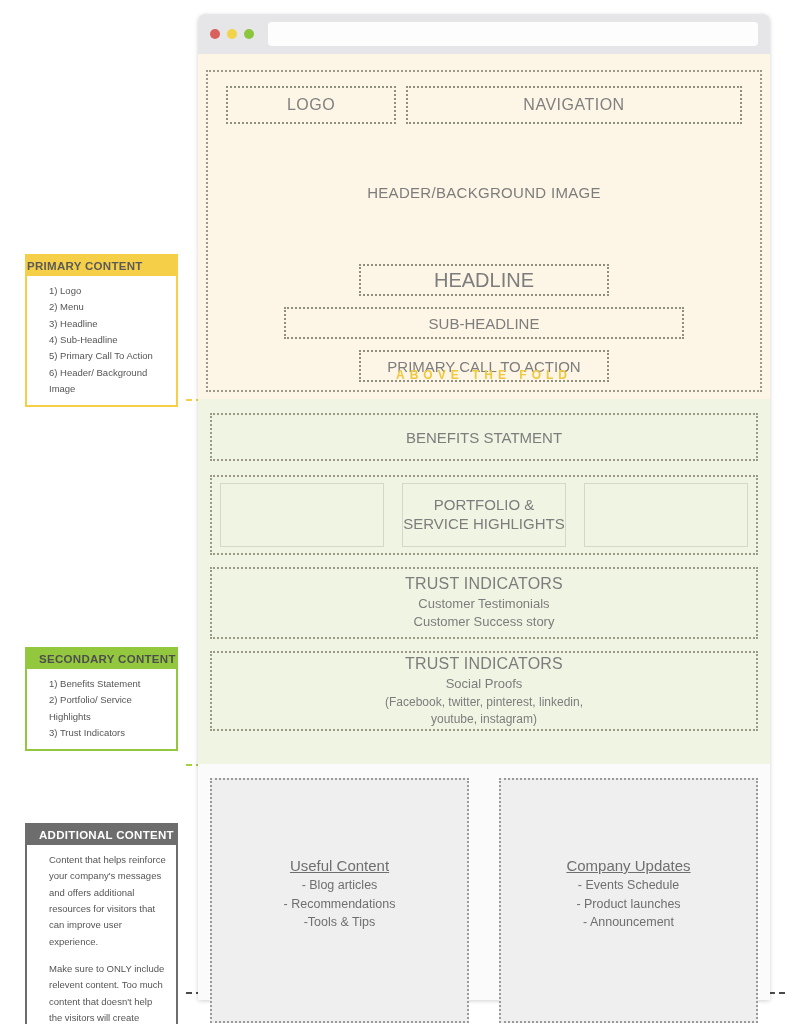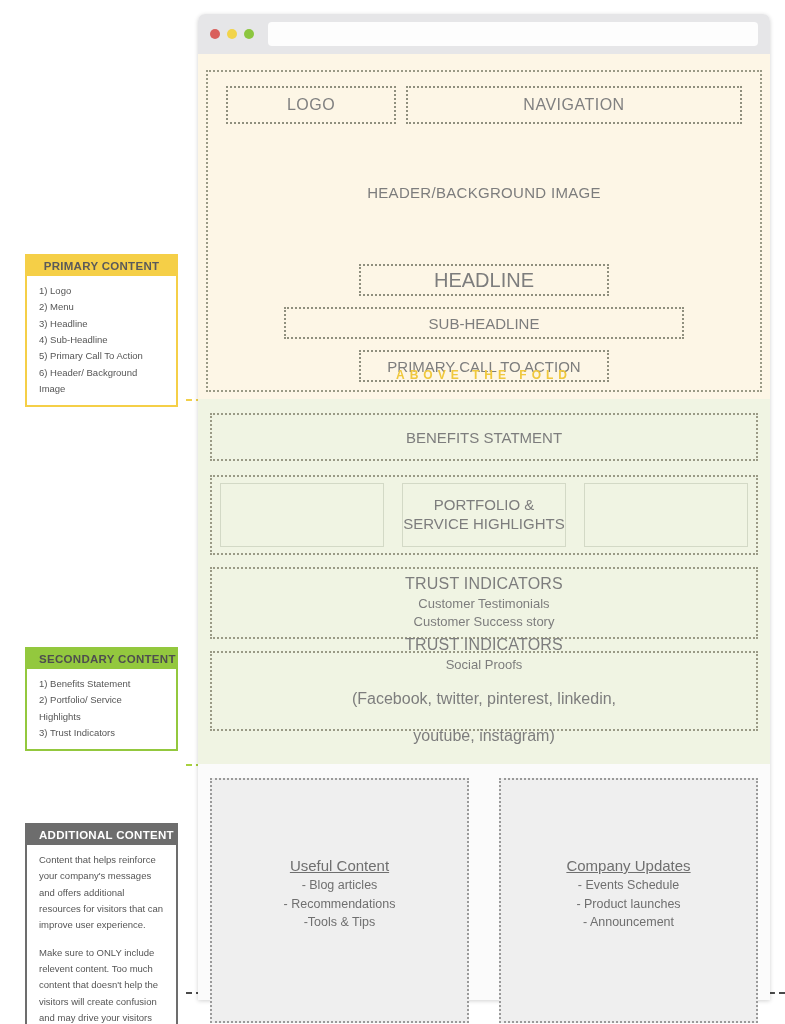--- a/index.html
+++ b/index.html
@@ -100,21 +100,21 @@
   .trust1-box{
     position:absolute;left:12px;right:12px;top:168px;height:72px;
     border:2px dotted #9a9a86;box-sizing:border-box;
   }
   .trust2-box{
     position:absolute;left:12px;right:12px;top:252px;height:80px;
     border:2px dotted #9a9a86;box-sizing:border-box;
   }
   .t-title{font-size:16px;color:#7d7d7d;margin-bottom:2px;letter-spacing:.2px;}
   .t-sub{font-size:13px;color:#7d7d7d;line-height:1.35;}
-  .t-small{font-size:16px;color:#7d7d7d;line-height:1.35;margin-top:15px;}
+  .t-small{font-size:12px;color:#7d7d7d;line-height:1.35;margin-top:1px;}
 
   
   .fold-bot{
     position:absolute;left:0;top:710px;width:100%;bottom:0;
     background:#fbfbfb;box-sizing:border-box;
   }
   .cols{
     position:absolute;left:12px;right:12px;top:14px;height:245px;
     display:flex;gap:30px;
   }
@@ -143,30 +143,30 @@
     border-top:2px dashed #4a4a4a;
   }
 
   
   .legend{position:absolute;background:#ffffff;box-sizing:border-box;}
   .legend .lg-head{
     font-size:11.5px;font-weight:bold;letter-spacing:.3px;
     padding:4px 0 4px 12px;
   }
   .legend .lg-body{
-    padding:7px 10px 8px 12px;font-size:9.5px;line-height:1.72;color:#555;
+    padding:7px 10px 8px 22px;font-size:9.5px;line-height:1.72;color:#555;
   }
   .legend .lg-body p{margin:0;}
   .legend .lg-body p.gap{margin-top:11px;}
 
   #legend-primary{
     left:25px;top:254px;width:153px;
     border:2px solid #f5cf47;
   }
-  #legend-primary .lg-head{background:#f5cf47;color:#5a5a5a;text-align:center;padding-left:0;}
+  #legend-primary .lg-head{background:#f5cf47;color:#5a5a5a;padding-left:0;}
 
   #legend-secondary{
     left:25px;top:647px;width:153px;
     border:2px solid #93c83e;
   }
   #legend-secondary .lg-head{background:#93c83e;color:#4e4e4e;}
 
   #legend-additional{
     left:25px;top:823px;width:153px;
     border:2px solid #6d6d6d;

